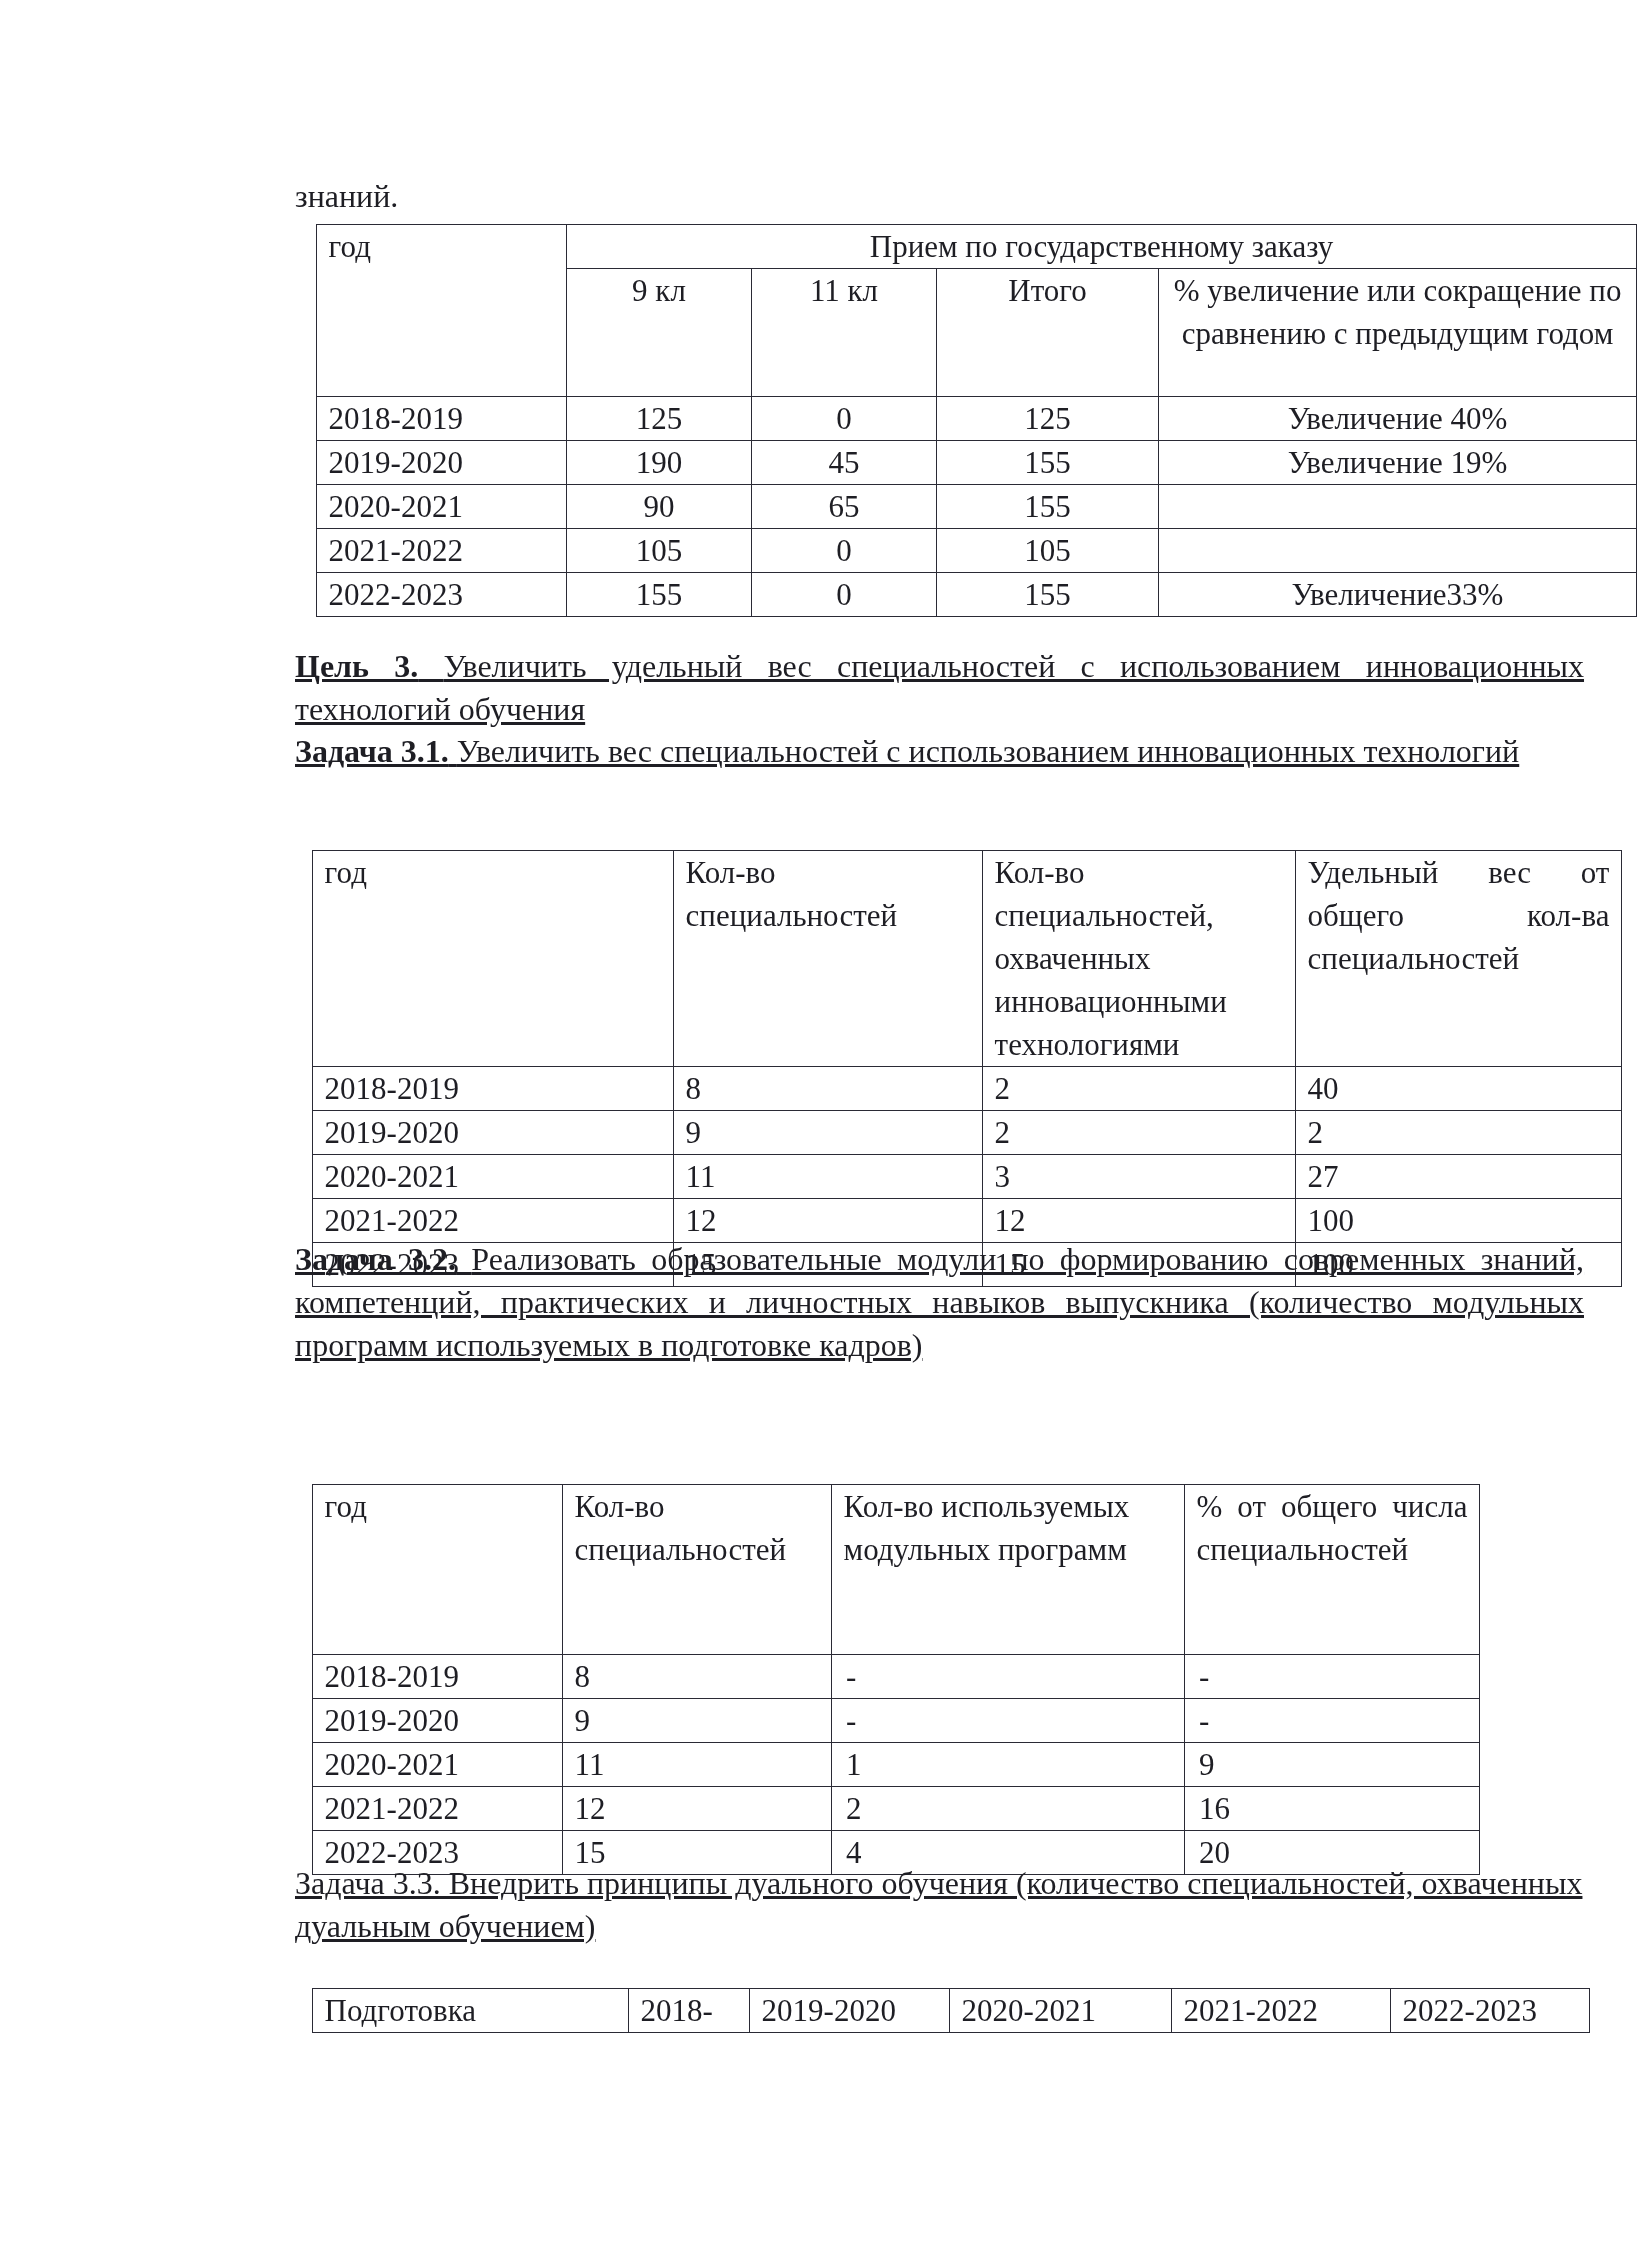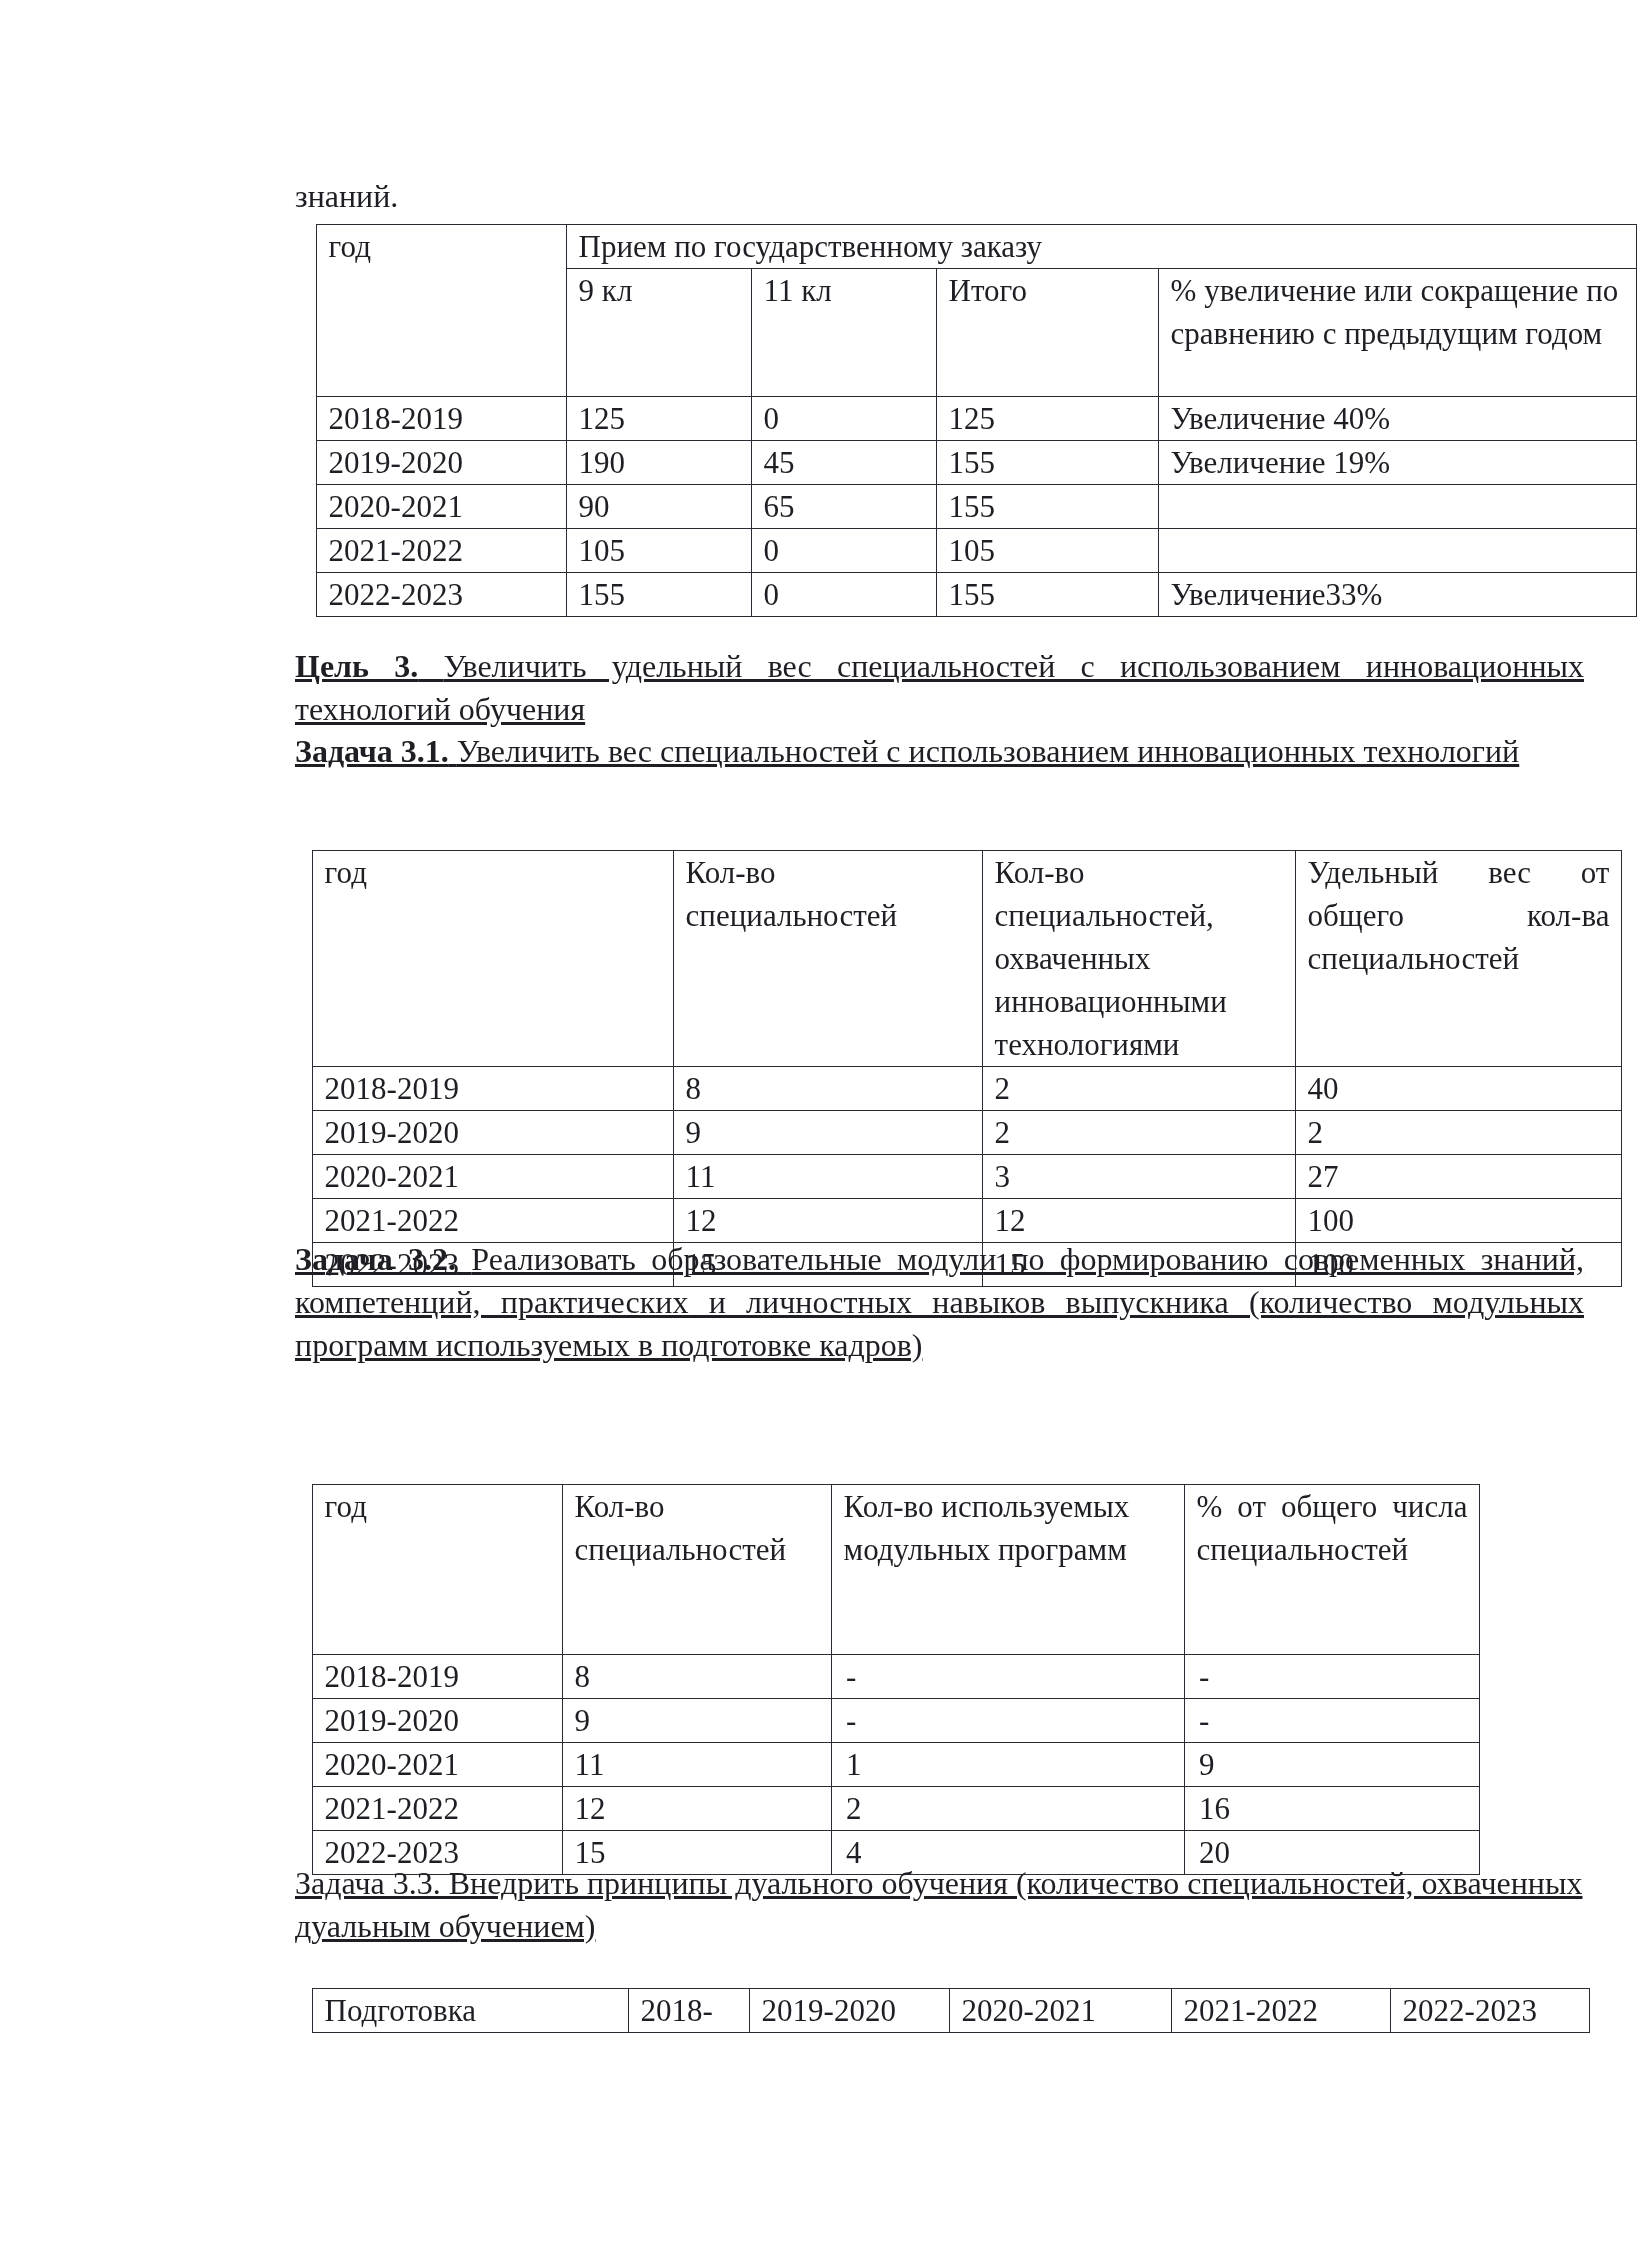--- a/index.html
+++ b/index.html
@@ -8,21 +8,21 @@
       font-family: "Liberation Serif", "DejaVu Serif", serif;
       color: #1e1e24;
       font-size: 32px;
       line-height: 43px;
     }
     .abs { position: absolute; }
     .para { position: absolute; left: 295px; width: 1289px; text-align: justify; text-decoration: underline; }
     .para b { font-weight: bold; }
     table { border-collapse: collapse; position: absolute; table-layout: fixed; }
     td { border: 1.9px solid #2a2a35; padding: 0 11.6px; vertical-align: top; font-size: 31px; line-height: 43px; }
-    .c { }
+    .c { text-align: center; }
     .jlast { text-align: justify; }
     .dash { padding-left: 14px; }
   </style>
 </head>
 <body>
 
 <div class="abs" style="left:295px; top:175px;">знаний.</div>
 
 <table style="left:316px; top:224px; width:1320px;">
   <colgroup>

